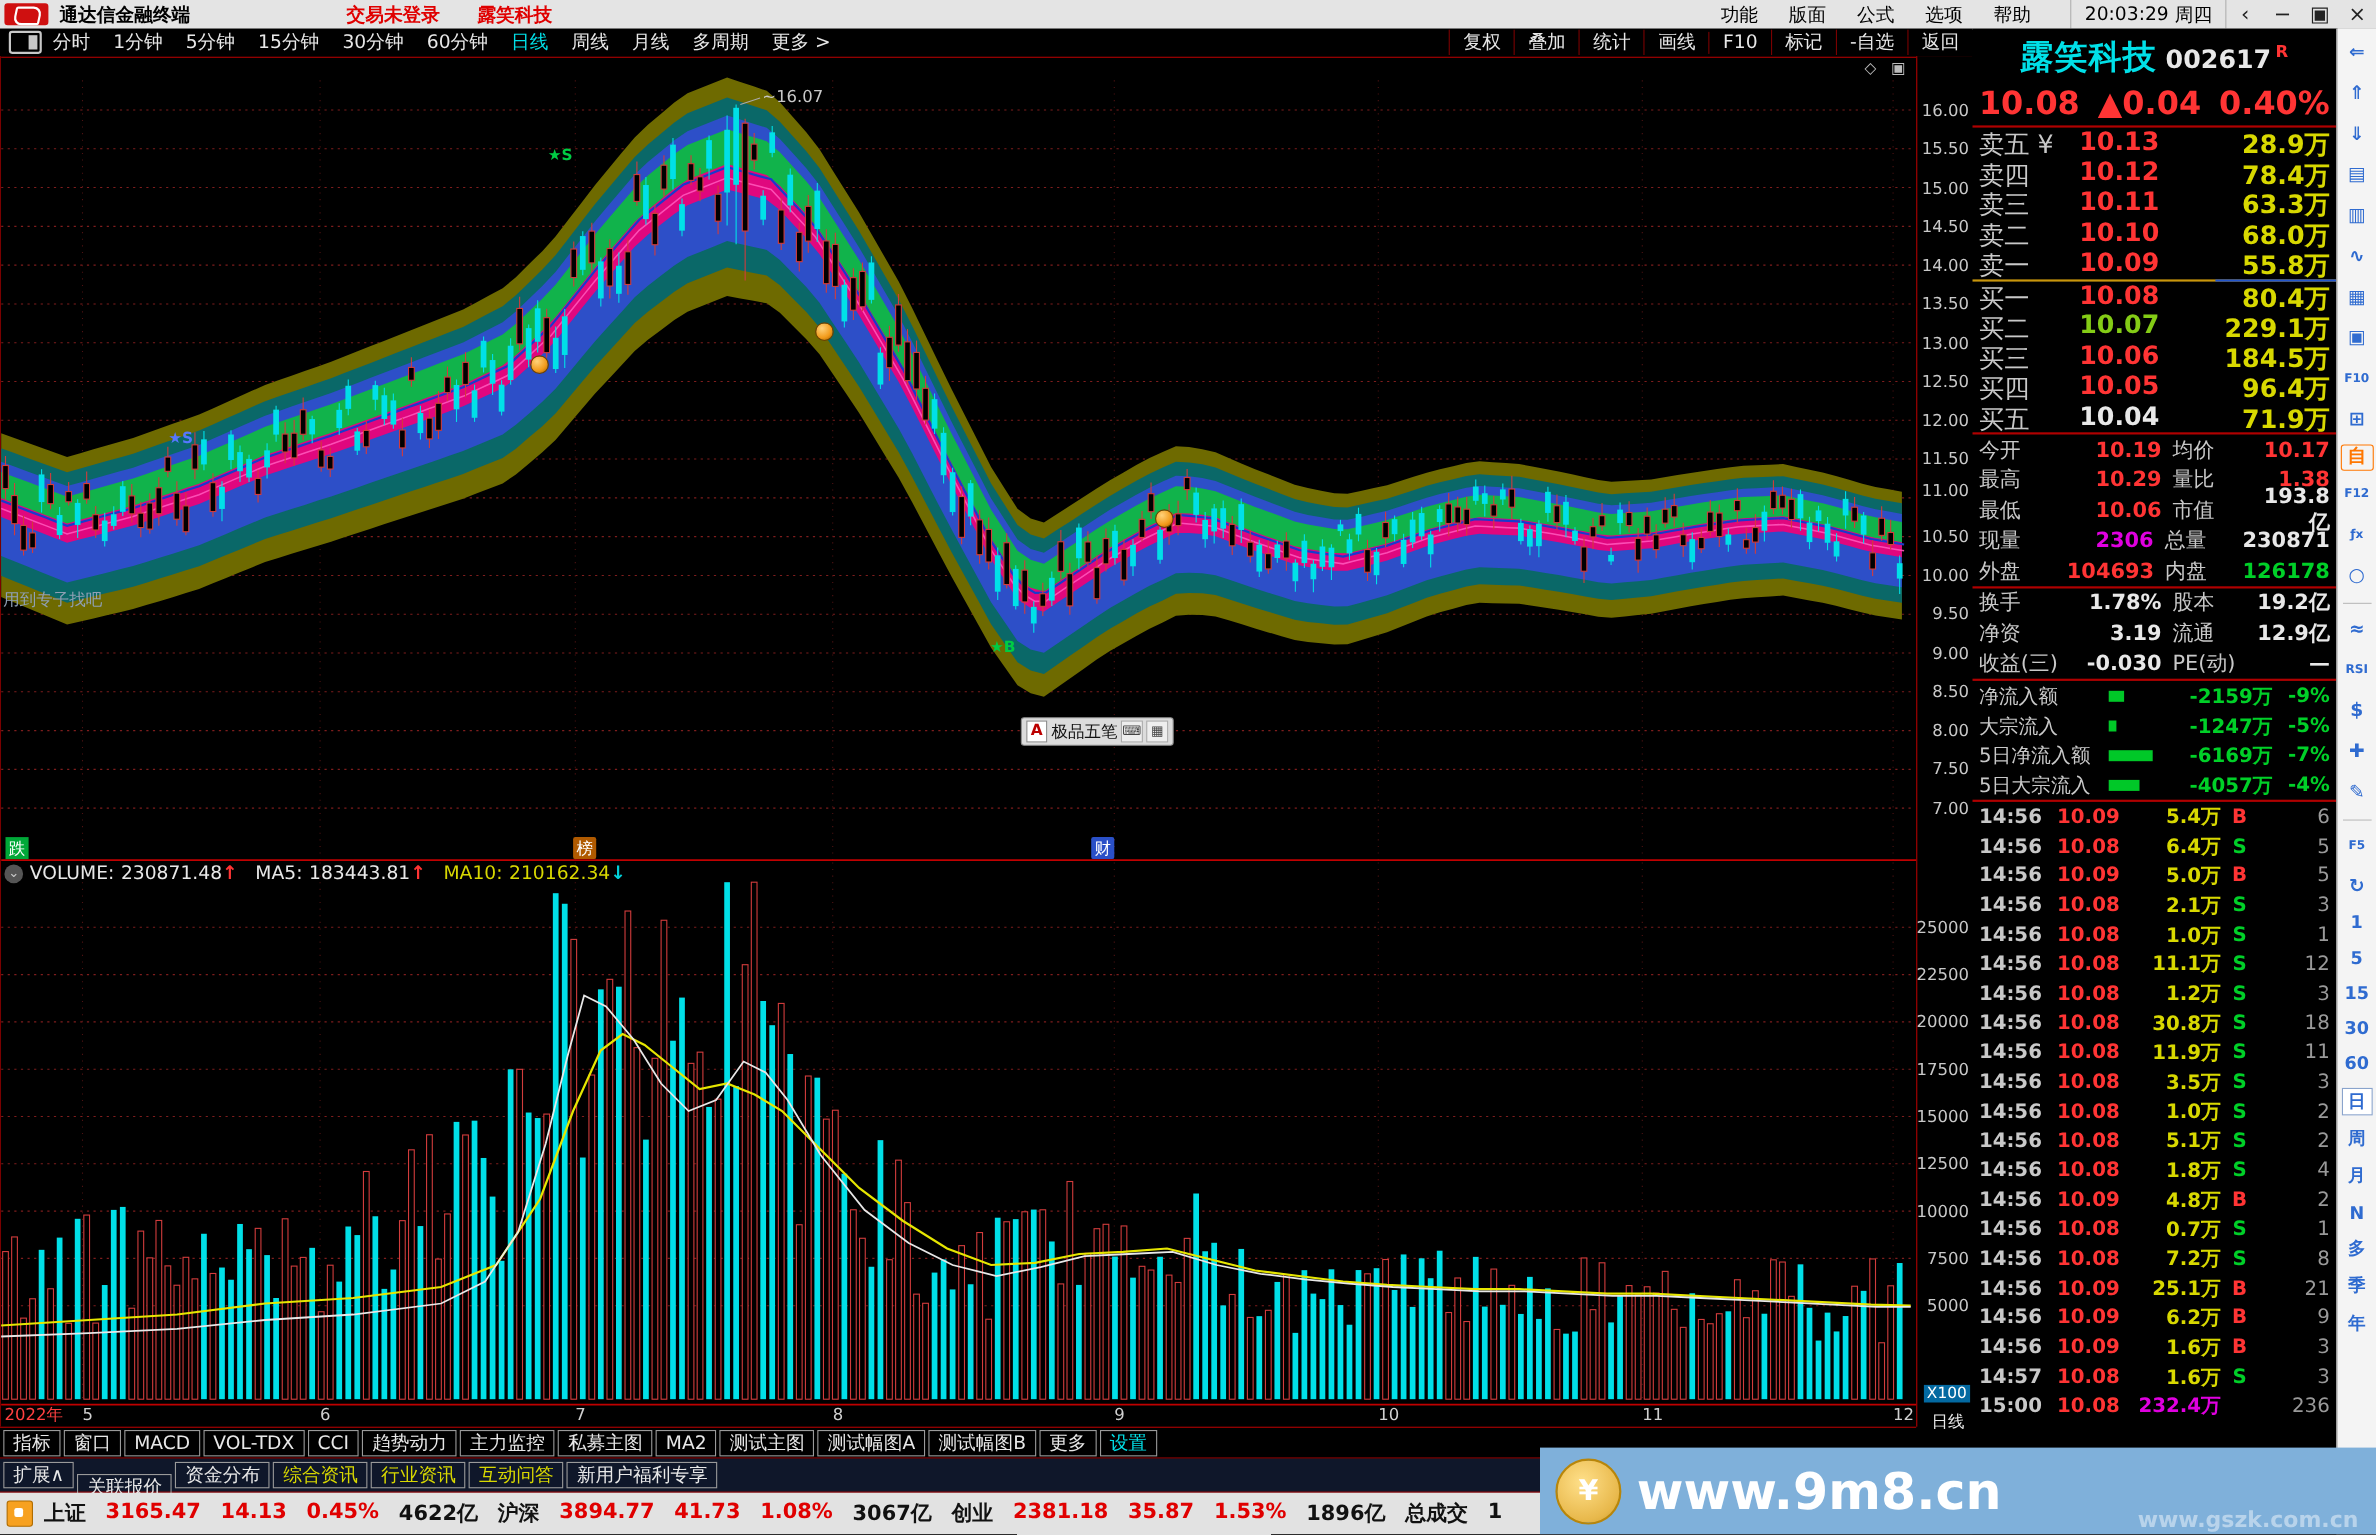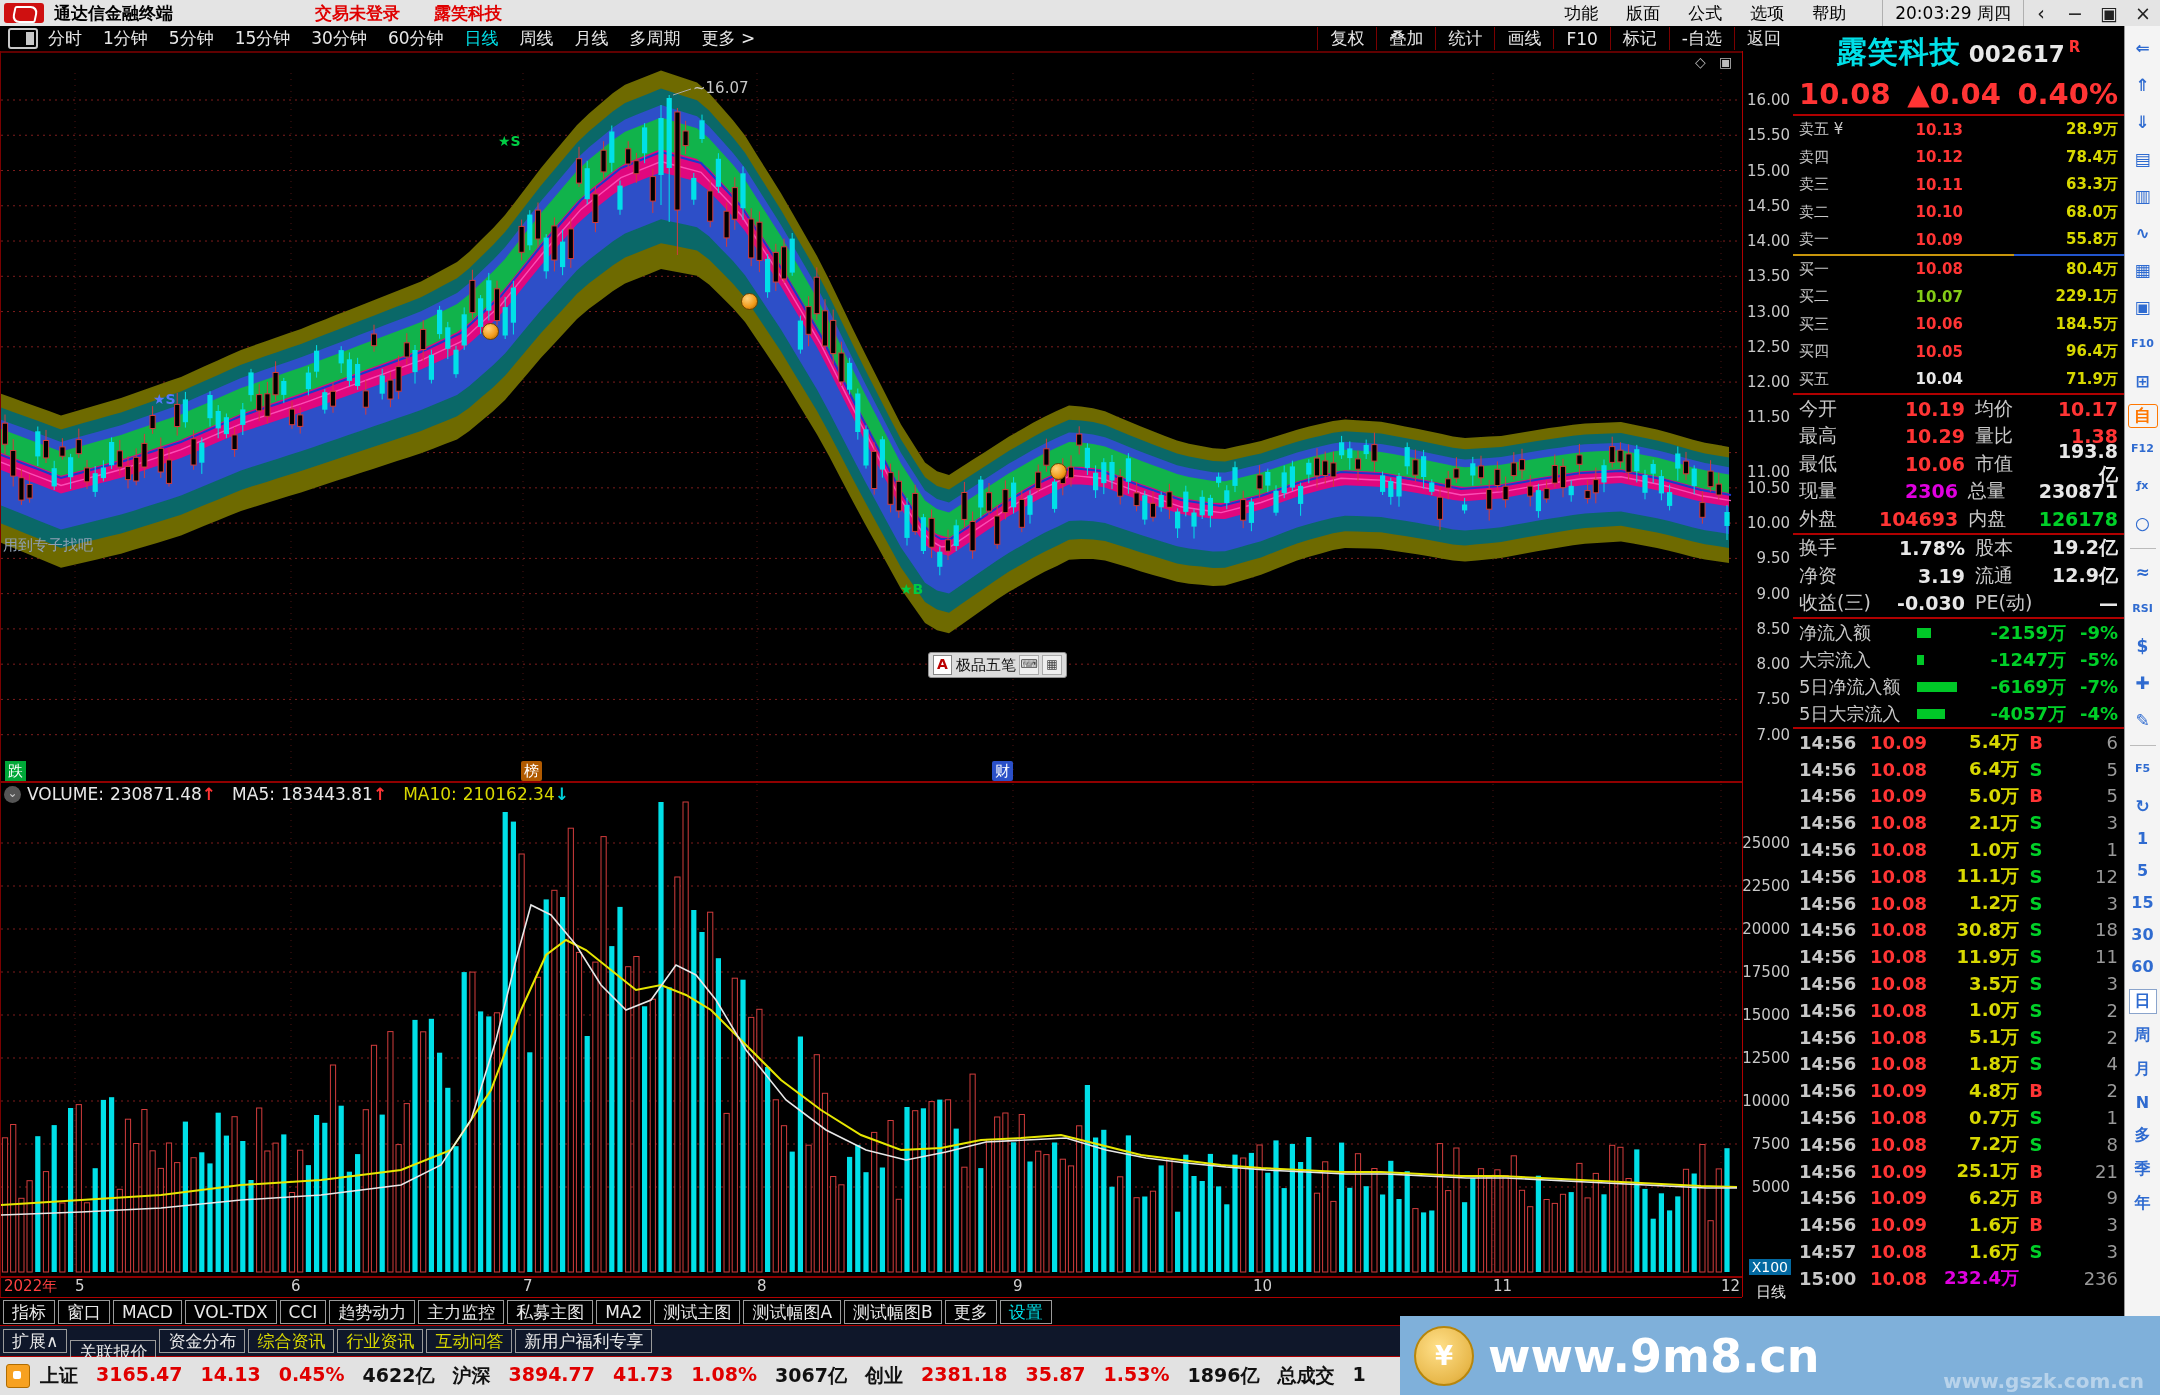--- a/index.html
+++ b/index.html
@@ -75,21 +75,21 @@
   .st{margin-right:18px;white-space:nowrap;} .st.r{color:#e00000;} 
   
   #quote-panel{position:absolute;left:1793px;top:26px;width:331px;height:1369px;background:#000;
     border-right:1px solid #555;color:#ccc;overflow:hidden;}
   #q-title{height:42px;display:flex;align-items:baseline;justify-content:center;padding-top:6px;}
   #q-name{color:#00e0e8;font-size:30px;font-weight:bold;letter-spacing:1px;}
   #q-code{color:#e8e8e8;font-size:23px;font-weight:bold;margin-left:8px;}
   #q-flag{color:#ff3434;font-size:15px;font-weight:bold;margin-left:4px;position:relative;top:-10px;}
   #q-price-row{height:40px;display:flex;align-items:center;font-size:29px;font-weight:bold;color:#ff3434;
     padding:0 6px;justify-content:space-between;border-bottom:2px solid #b00000;}
-  .q-row{height:27.5px;display:flex;align-items:center;font-size:15px;font-weight:bold;padding:0 6px;}
+  .q-row{height:27.5px;display:flex;align-items:flex-start;font-size:23px;font-weight:bold;padding:0 6px;}
   .q-row .lbl{color:#c8c8c8;width:86px;font-weight:normal;}
   .q-row .prc{width:78px;text-align:right;}
   .q-row .vol{flex:1;text-align:right;color:#d8d800;}
   #ask-bid-div{height:0;border-top:2px solid #c8960c;position:relative;}
   #ask-bid-div:after{content:"";position:absolute;right:0;top:-2px;width:110px;border-top:2px solid #2255cc;}
   .sec-div{border-top:2px solid #b00000;}
   .i-row{height:27.5px;display:flex;align-items:center;font-size:19px;padding:0 6px;}
   .i-row .l1{width:84px;color:#c8c8c8;} .i-row .v1{width:82px;text-align:right;font-weight:bold;}
   .i-row .l2{width:74px;margin-left:10px;color:#c8c8c8;} .i-row .v2{flex:1;text-align:right;font-weight:bold;}
   .f-row{height:27px;display:flex;align-items:center;font-size:18px;padding:0 6px;color:#c8c8c8;}
@@ -922,21 +922,21 @@
   <span class="ax-lbl" style="top: 40px;">16.00</span>
       <span class="ax-lbl" style="top: 75.26px;">15.50</span>
       <span class="ax-lbl" style="top: 110.52px;">15.00</span>
       <span class="ax-lbl" style="top: 145.78px;">14.50</span>
       <span class="ax-lbl" style="top: 181.04px;">14.00</span>
       <span class="ax-lbl" style="top: 216.3px;">13.50</span>
       <span class="ax-lbl" style="top: 251.56px;">13.00</span>
       <span class="ax-lbl" style="top: 286.82px;">12.50</span>
       <span class="ax-lbl" style="top: 322.08px;">12.00</span>
       <span class="ax-lbl" style="top: 357.34px;">11.50</span>
-      <span class="ax-lbl" style="top: 412px;">11.00</span>
+      <span class="ax-lbl" style="top: 386px;">11.00</span>
       <span class="ax-lbl" style="top: 427.86px;">10.50</span>
       <span class="ax-lbl" style="top: 463.12px;">10.00</span>
       <span class="ax-lbl" style="top: 498.38px;">9.50</span>
       <span class="ax-lbl" style="top: 533.64px;">9.00</span>
       <span class="ax-lbl" style="top: 568.9px;">8.50</span>
       <span class="ax-lbl" style="top: 604.16px;">8.00</span>
       <span class="ax-lbl" style="top: 639.42px;">7.50</span>
       <span class="ax-lbl" style="top: 674.68px;">7.00</span>
       <span class="ax-lbl" style="top: 783px;">25000</span>
       <span class="ax-lbl" style="top: 826px;">22500</span>

